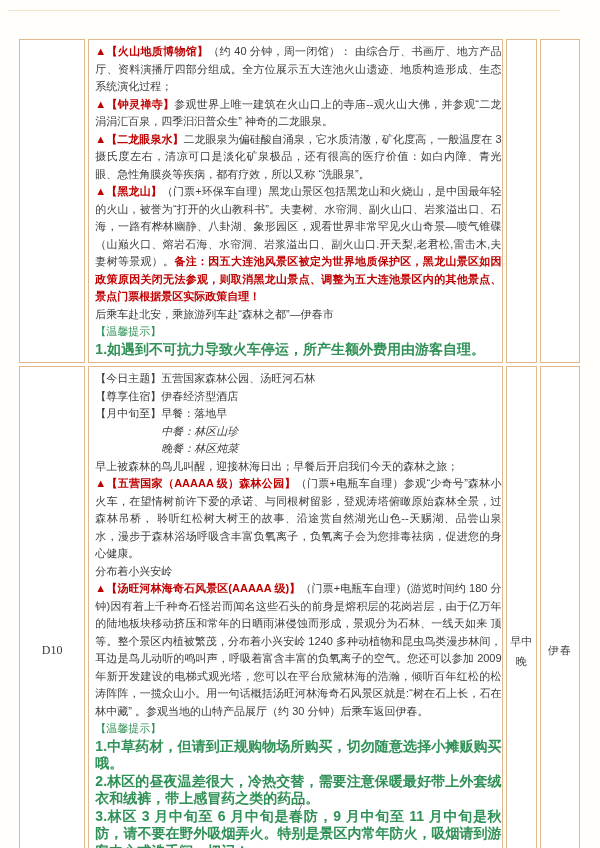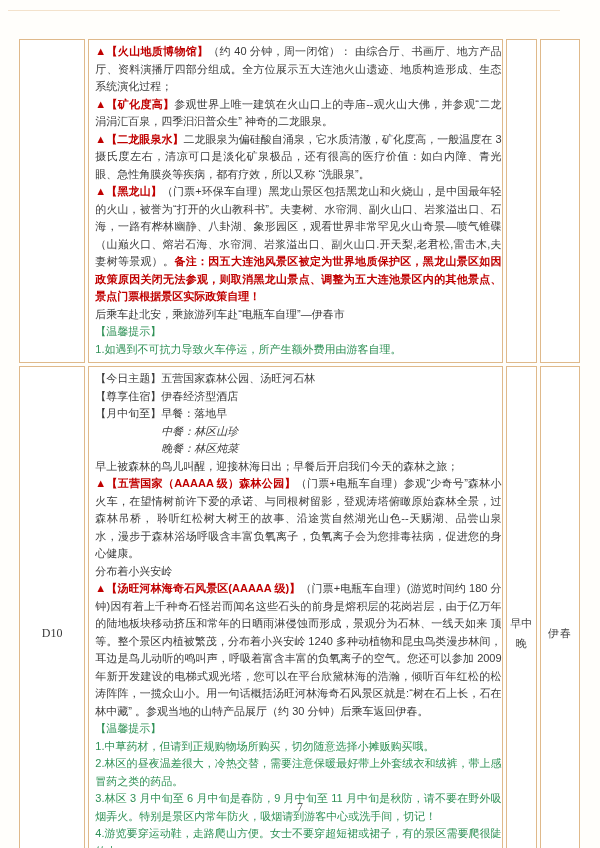--- a/index.html
+++ b/index.html
@@ -34,21 +34,21 @@
   td.meals-cell{
     text-align:center;font-size:11px;line-height:20px;
     word-break:break-all;padding:0 3px;color:#444;
   }
   td.city-cell{
     text-align:center;font-size:11px;color:#444;letter-spacing:1px;padding:0 2px;
   }
   .para{font-size:11px;line-height:17.5px;}
   .para.indent{padding-left:66px;font-style:italic;}
   .para.tip-header{color:#2f9156;font-weight:normal;}
-  .para.tip{color:#2f9156;font-size:11px;font-weight:normal;line-height:17.5px;}
+  .para.tip{color:#2f9156;font-size:14px;font-weight:bold;line-height:17.5px;}
   .seg-red{color:#c00000;font-weight:bold;}
   .seg-plain{color:#3b3b3b;}
   .page-number{
     position:absolute;top:800px;left:0;width:100%;text-align:center;
     font-family:"Liberation Serif","DejaVu Serif",serif;
     font-size:12px;color:#555;
   }
 </style>
 </head>
 <body>
@@ -60,24 +60,24 @@
     <col style="width:66px">
     <col style="width:412px">
     <col style="width:31px">
     <col style="width:40px">
   </colgroup>
   <tbody>
     <tr>
       <td class="day-cell"></td>
       <td class="content-cell">
           <div class="para body"><span class="seg-red">▲【火山地质博物馆】</span><span class="seg-plain">（约 40 分钟，周一闭馆）： 由综合厅、书画厅、地方产品厅、资料演播厅四部分组成。全方位展示五大连池火山遗迹、地质构造形成、生态系统演化过程；</span></div>
-          <div class="para body"><span class="seg-red">▲【矿化度高】</span><span class="seg-plain">参观世界上唯一建筑在火山口上的寺庙--观火山大佛，并参观“二龙涓涓汇百泉，四季汩汩普众生” 神奇的二龙眼泉。</span></div>
+          <div class="para body"><span class="seg-red">▲【钟灵禅寺】</span><span class="seg-plain">参观世界上唯一建筑在火山口上的寺庙--观火山大佛，并参观“二龙涓涓汇百泉，四季汩汩普众生” 神奇的二龙眼泉。</span></div>
           <div class="para body"><span class="seg-red">▲【二龙眼泉水】</span><span class="seg-plain">二龙眼泉为偏硅酸自涌泉，它水质清澈，矿化度高，一般温度在 3 摄氏度左右，清凉可口是淡化矿泉极品，还有很高的医疗价值：如白内障、青光眼、急性角膜炎等疾病，都有疗效，所以又称 “洗眼泉”。</span></div>
           <div class="para body"><span class="seg-red">▲【黑龙山】</span><span class="seg-plain">（门票+环保车自理）黑龙山景区包括黑龙山和火烧山，是中国最年轻的火山，被誉为“打开的火山教科书”。夫妻树、水帘洞、副火山口、岩浆溢出口、石海，一路有桦林幽静、八卦湖、象形园区，观看世界非常罕见火山奇景—喷气锥碟（山巅火口、熔岩石海、水帘洞、岩浆溢出口、副火山口.开天梨,老君松,雷击木,夫妻树等景观）。</span><span class="seg-red">备注：因五大连池风景区被定为世界地质保护区，黑龙山景区如因政策原因关闭无法参观，则取消黑龙山景点、调整为五大连池景区内的其他景点、景点门票根据景区实际政策自理！</span></div>
-          <div class="para body"><span class="seg-plain">后乘车赴北安，乘旅游列车赴“电瓶车自理”—伊春市</span></div>
+          <div class="para body"><span class="seg-plain">后乘车赴北安，乘旅游列车赴“森林之都”—伊春市</span></div>
           <div class="para tip-header"><span class="seg-inherit">【温馨提示】</span></div>
           <div class="para tip"><span class="seg-inherit">1.如遇到不可抗力导致火车停运，所产生额外费用由游客自理。</span></div>
         </td>
       <td class="meals-cell"></td>
       <td class="city-cell"></td>
     </tr>
     <tr>
       <td class="day-cell">D10</td>
       <td class="content-cell">
           <div class="para body"><span class="seg-plain">【今日主题】五营国家森林公园、汤旺河石林</span></div>

